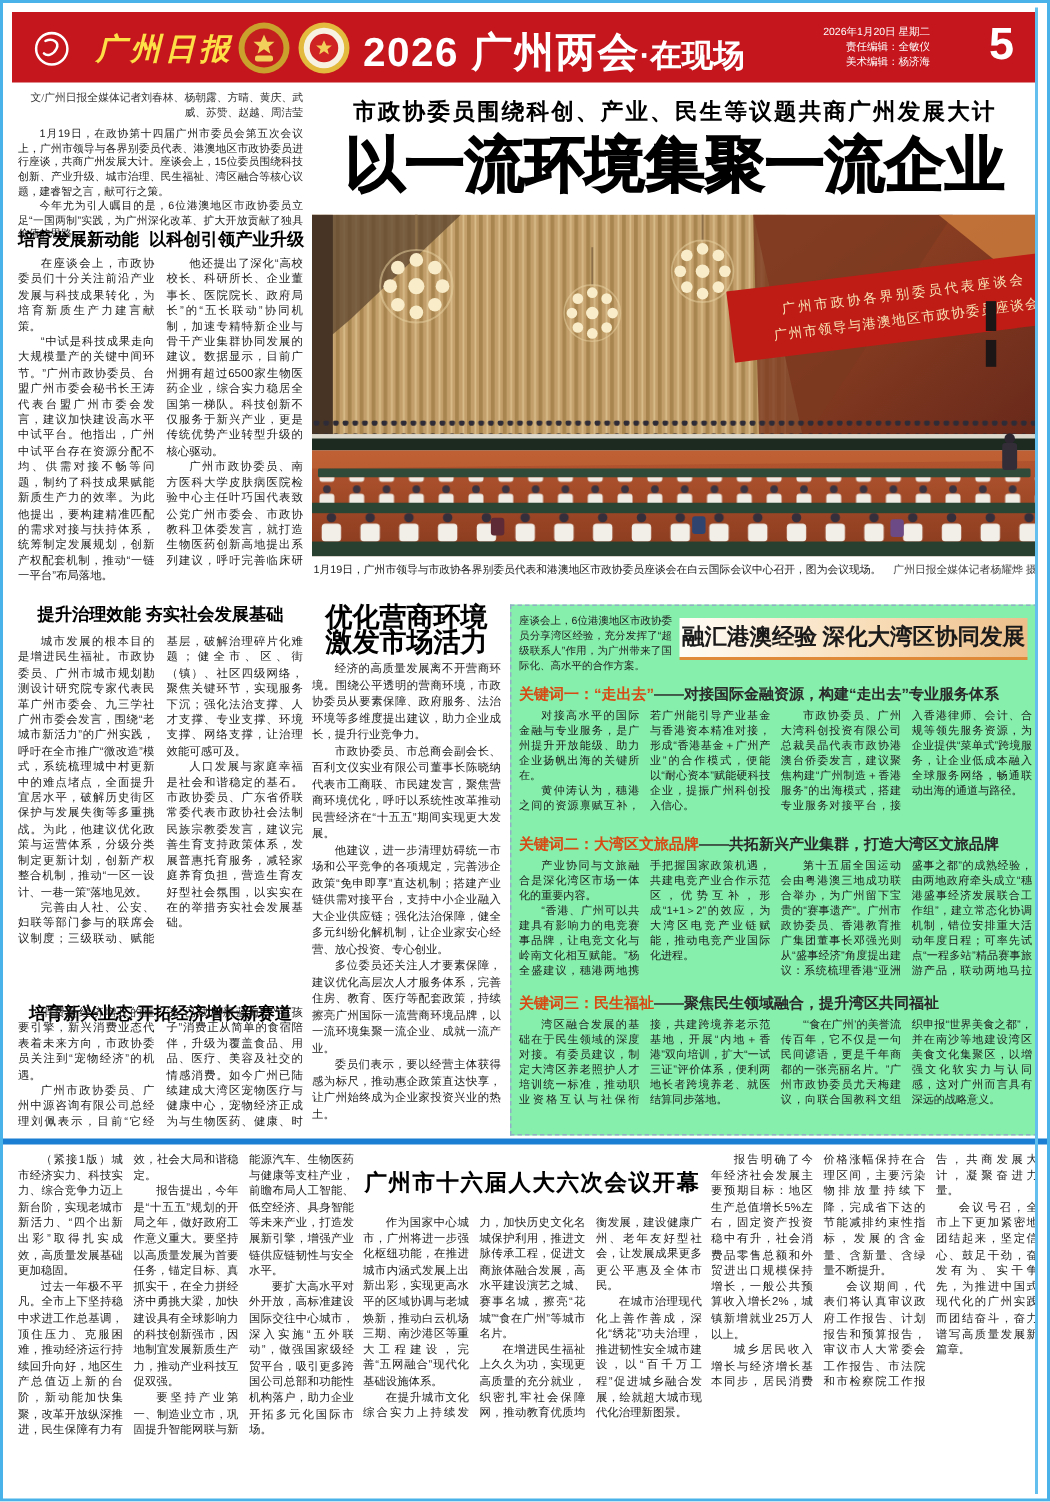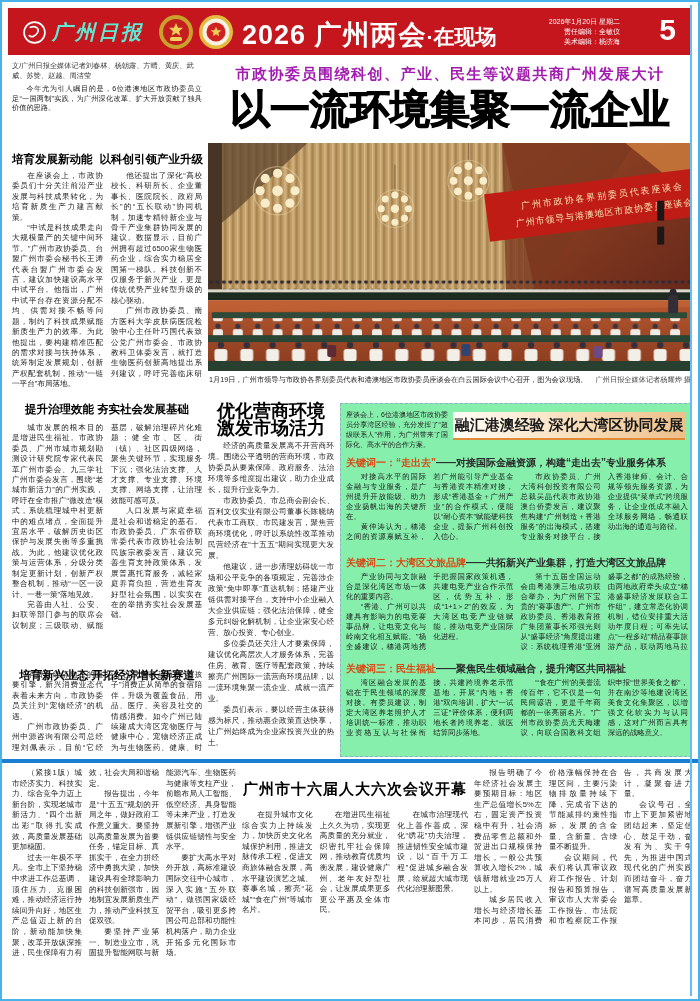--- a/index.html
+++ b/index.html
@@ -1,38 +1,38 @@
 <!DOCTYPE html>
 <html><head>
 <meta charset="utf-8">
 <style>
   html,body{margin:0;padding:0;background:#e9e9e9;}
   .page{position:relative;width:700px;height:1001px;background:#fff;border:2px solid #49b2e8;box-sizing:border-box;overflow:hidden;font-family:"Liberation Sans",sans-serif;color:#1c1c1c;}
   .edge-line{position:absolute;top:3px;bottom:3px;right:6px;width:2px;background:#63c0ee;}
 
   
   .banner{position:absolute;left:6px;top:6px;width:684px;height:47px;background:#c4161c;}
-  .masthead{position:absolute;left:14px;top:11px;display:flex;align-items:center;gap:5px;color:#5eead4;}
+  .masthead{position:absolute;left:14px;top:11px;display:flex;align-items:center;gap:17px;color:#fde047;}
   .masthead-icon{width:25px;height:25px;}
   .masthead-text{font-family:"Liberation Serif",serif;font-style:italic;font-weight:700;font-size:20px;letter-spacing:3px;}
   .emblem{position:absolute;top:6px;width:36px;height:36px;}
   .emblem.e1{left:150px;} .emblem.e2{left:190px;}
   .banner-title{position:absolute;left:234px;top:9px;color:#fff;white-space:nowrap;}
   .banner-title .main{font-size:27px;font-weight:900;letter-spacing:1px;}
   .banner-title .sub{font-size:21px;font-weight:700;}
   .banner-info{position:absolute;right:72px;top:9px;width:130px;text-align:right;color:#fff;font-size:7px;line-height:10px;}
   .pagenum{position:absolute;right:16px;top:5px;color:#fff;font-size:30px;font-weight:900;}
 
   
   .lead-col{position:absolute;left:10px;top:59px;width:190px;font-size:7.2px;line-height:9.6px;}
-  .lead-col .byline{margin:0 0 4px 0;text-align:left;color:#333;}
+  .lead-col .byline{margin:0 0 4px 0;text-align:right;color:#333;font-family:Liberation Serif, serif;}
   p.body{margin:0;text-indent:2em;text-align:justify;}
 
   
-  .kicker{position:absolute;left:208px;top:63px;width:480px;text-align:center;font-weight:900;font-size:15px;letter-spacing:1.5px;color:#a21caf;}
+  .kicker{position:absolute;left:208px;top:63px;width:480px;text-align:center;font-weight:900;font-size:15px;letter-spacing:1.5px;color:#000000;}
   .headline{position:absolute;left:206px;top:82px;width:484px;margin:0;text-align:center;font-family:"Liberation Serif",serif;font-size:40px;font-weight:900;line-height:52px;color:#000;-webkit-text-stroke:1px #000;white-space:nowrap;}
 
   
   .photo{position:absolute;left:206px;top:141px;width:484px;height:228px;overflow:hidden;}
   .photo svg{display:block;width:100%;height:100%;}
   .caption{position:absolute;left:206px;top:373px;width:484px;text-align:center;font-size:7.2px;color:#222;}
   .caption .credit{color:#444;margin-left:6px;}
 
   
   .sec-h{position:absolute;margin:0;width:190px;text-align:center;font-family:"Liberation Serif",serif;font-size:11.5px;font-weight:900;color:#000;white-space:nowrap;}
@@ -94,20 +94,21 @@
     <div class="banner-info">
       <div>2026年1月20日 星期二</div>
       <div>责任编辑：全敏仪</div>
       <div>美术编辑：杨济海</div>
     </div>
     <div class="pagenum">5</div>
   </div>
 
   <div class="lead-col">
     <p class="byline">文/广州日报全媒体记者刘春林、杨朝露、方晴、黄庆、武威、苏赞、赵越、周洁莹</p>
+    <p class="body">1月19日，在政协第十四届广州市委员会第五次会议上，广州市领导与各界别委员代表、港澳地区市政协委员进行座谈，共商广州发展大计。座谈会上，15位委员围绕科技创新、产业升级、城市治理、民生福祉、湾区融合等核心议题，建睿智之言，献可行之策。</p>
     <p class="body">今年尤为引人瞩目的是，6位港澳地区市政协委员立足“一国两制”实践，为广州深化改革、扩大开放贡献了独具价值的思路。</p>
   </div>
 
   <div class="kicker">市政协委员围绕科创、产业、民生等议题共商广州发展大计</div>
   <h1 class="headline">以一流环境集聚一流企业</h1>
 
   <div class="photo">
     <svg viewBox="0 0 487 229" preserveAspectRatio="none">
       <defs>
         <linearGradient id="wallG" x1="0" y1="0" x2="0" y2="1">
@@ -265,20 +266,21 @@
   <h2 class="bottom-hl">广州市十六届人大六次会议开幕</h2>
 
   <div class="bcol bA">
     <p class="body">（紧接1版）城市经济实力、科技实力、综合竞争力迈上新台阶，实现老城市新活力、“四个出新出彩”取得扎实成效，高质量发展基础更加稳固。</p>
     <p class="body">过去一年极不平凡。全市上下坚持稳中求进工作总基调，顶住压力、克服困难，推动经济运行持续回升向好，地区生产总值迈上新的台阶，新动能加快集聚，改革开放纵深推进，民生保障有力有效，社会大局和谐稳定。</p>
     <p class="body">报告提出，今年是“十五五”规划的开局之年，做好政府工作意义重大。要坚持以高质量发展为首要任务，锚定目标、真抓实干，在全力拼经济中勇挑大梁，加快建设具有全球影响力的科技创新强市，因地制宜发展新质生产力，推动产业科技互促双强。</p>
     <p class="body">要坚持产业第一、制造业立市，巩固提升智能网联与新能源汽车、生物医药与健康等支柱产业，前瞻布局人工智能、低空经济、具身智能等未来产业，打造发展新引擎，增强产业链供应链韧性与安全水平。</p>
     <p class="body">要扩大高水平对外开放，高标准建设国际交往中心城市，深入实施“五外联动”，做强国家级经贸平台，吸引更多跨国公司总部和功能性机构落户，助力企业开拓多元化国际市场。</p>
   </div>
   <div class="bcol bB">
+    <p class="body">作为国家中心城市，广州将进一步强化枢纽功能，在推进城市内涵式发展上出新出彩，实现更高水平的区域协调与老城焕新，推动白云机场三期、南沙港区等重大工程建设，完善“五网融合”现代化基础设施体系。</p>
     <p class="body">在提升城市文化综合实力上持续发力，加快历史文化名城保护利用，推进文脉传承工程，促进文商旅体融合发展，高水平建设演艺之城、赛事名城，擦亮“花城”“食在广州”等城市名片。</p>
     <p class="body">在增进民生福祉上久久为功，实现更高质量的充分就业，织密扎牢社会保障网，推动教育优质均衡发展，建设健康广州、老年友好型社会，让发展成果更多更公平惠及全体市民。</p>
     <p class="body">在城市治理现代化上善作善成，深化“绣花”功夫治理，推进韧性安全城市建设，以“百千万工程”促进城乡融合发展，绘就超大城市现代化治理新图景。</p>
   </div>
   <div class="bcol bC">
     <p class="body">报告明确了今年经济社会发展主要预期目标：地区生产总值增长5%左右，固定资产投资稳中有升，社会消费品零售总额和外贸进出口规模保持增长，一般公共预算收入增长2%，城镇新增就业25万人以上。</p>
     <p class="body">城乡居民收入增长与经济增长基本同步，居民消费价格涨幅保持在合理区间，主要污染物排放量持续下降，完成省下达的节能减排约束性指标，发展的含金量、含新量、含绿量不断提升。</p>
     <p class="body">会议期间，代表们将认真审议政府工作报告、计划报告和预算报告，审议市人大常委会工作报告、市法院和市检察院工作报告，共商发展大计，凝聚奋进力量。</p>
     <p class="body">会议号召，全市上下更加紧密地团结起来，坚定信心、鼓足干劲，奋发有为、实干争先，为推进中国式现代化的广州实践而团结奋斗，奋力谱写高质量发展新篇章。</p>
   </div>

